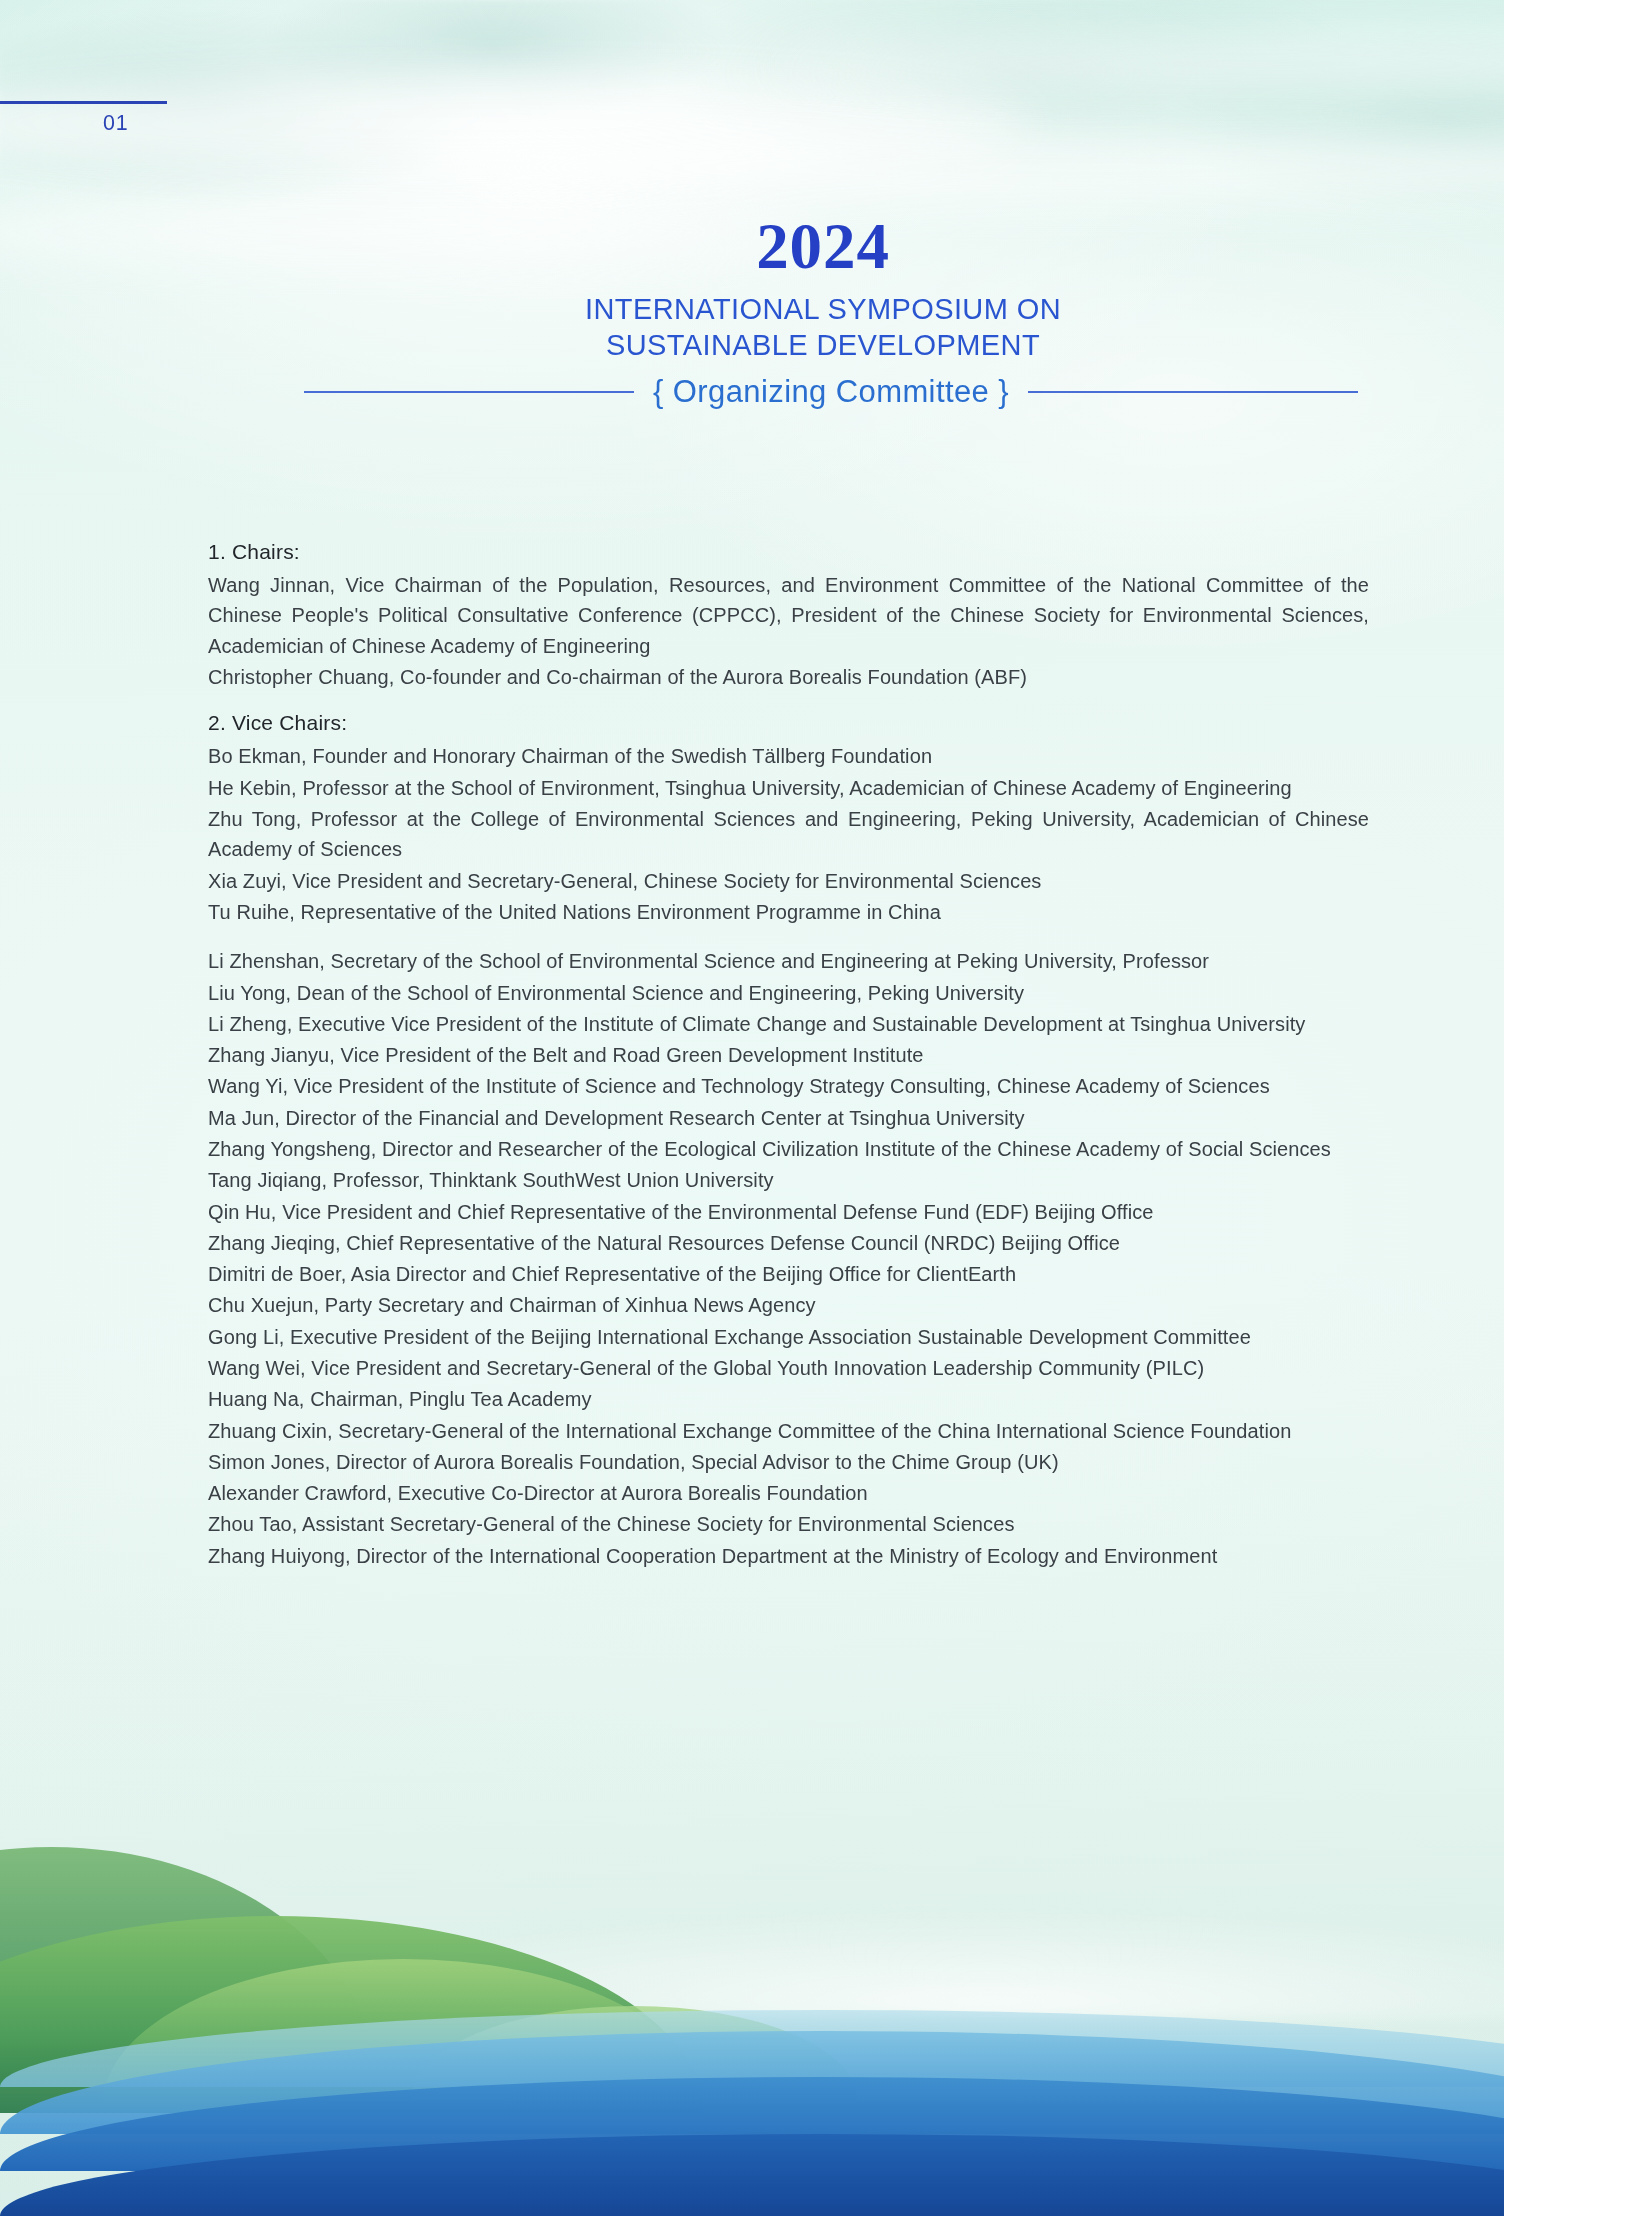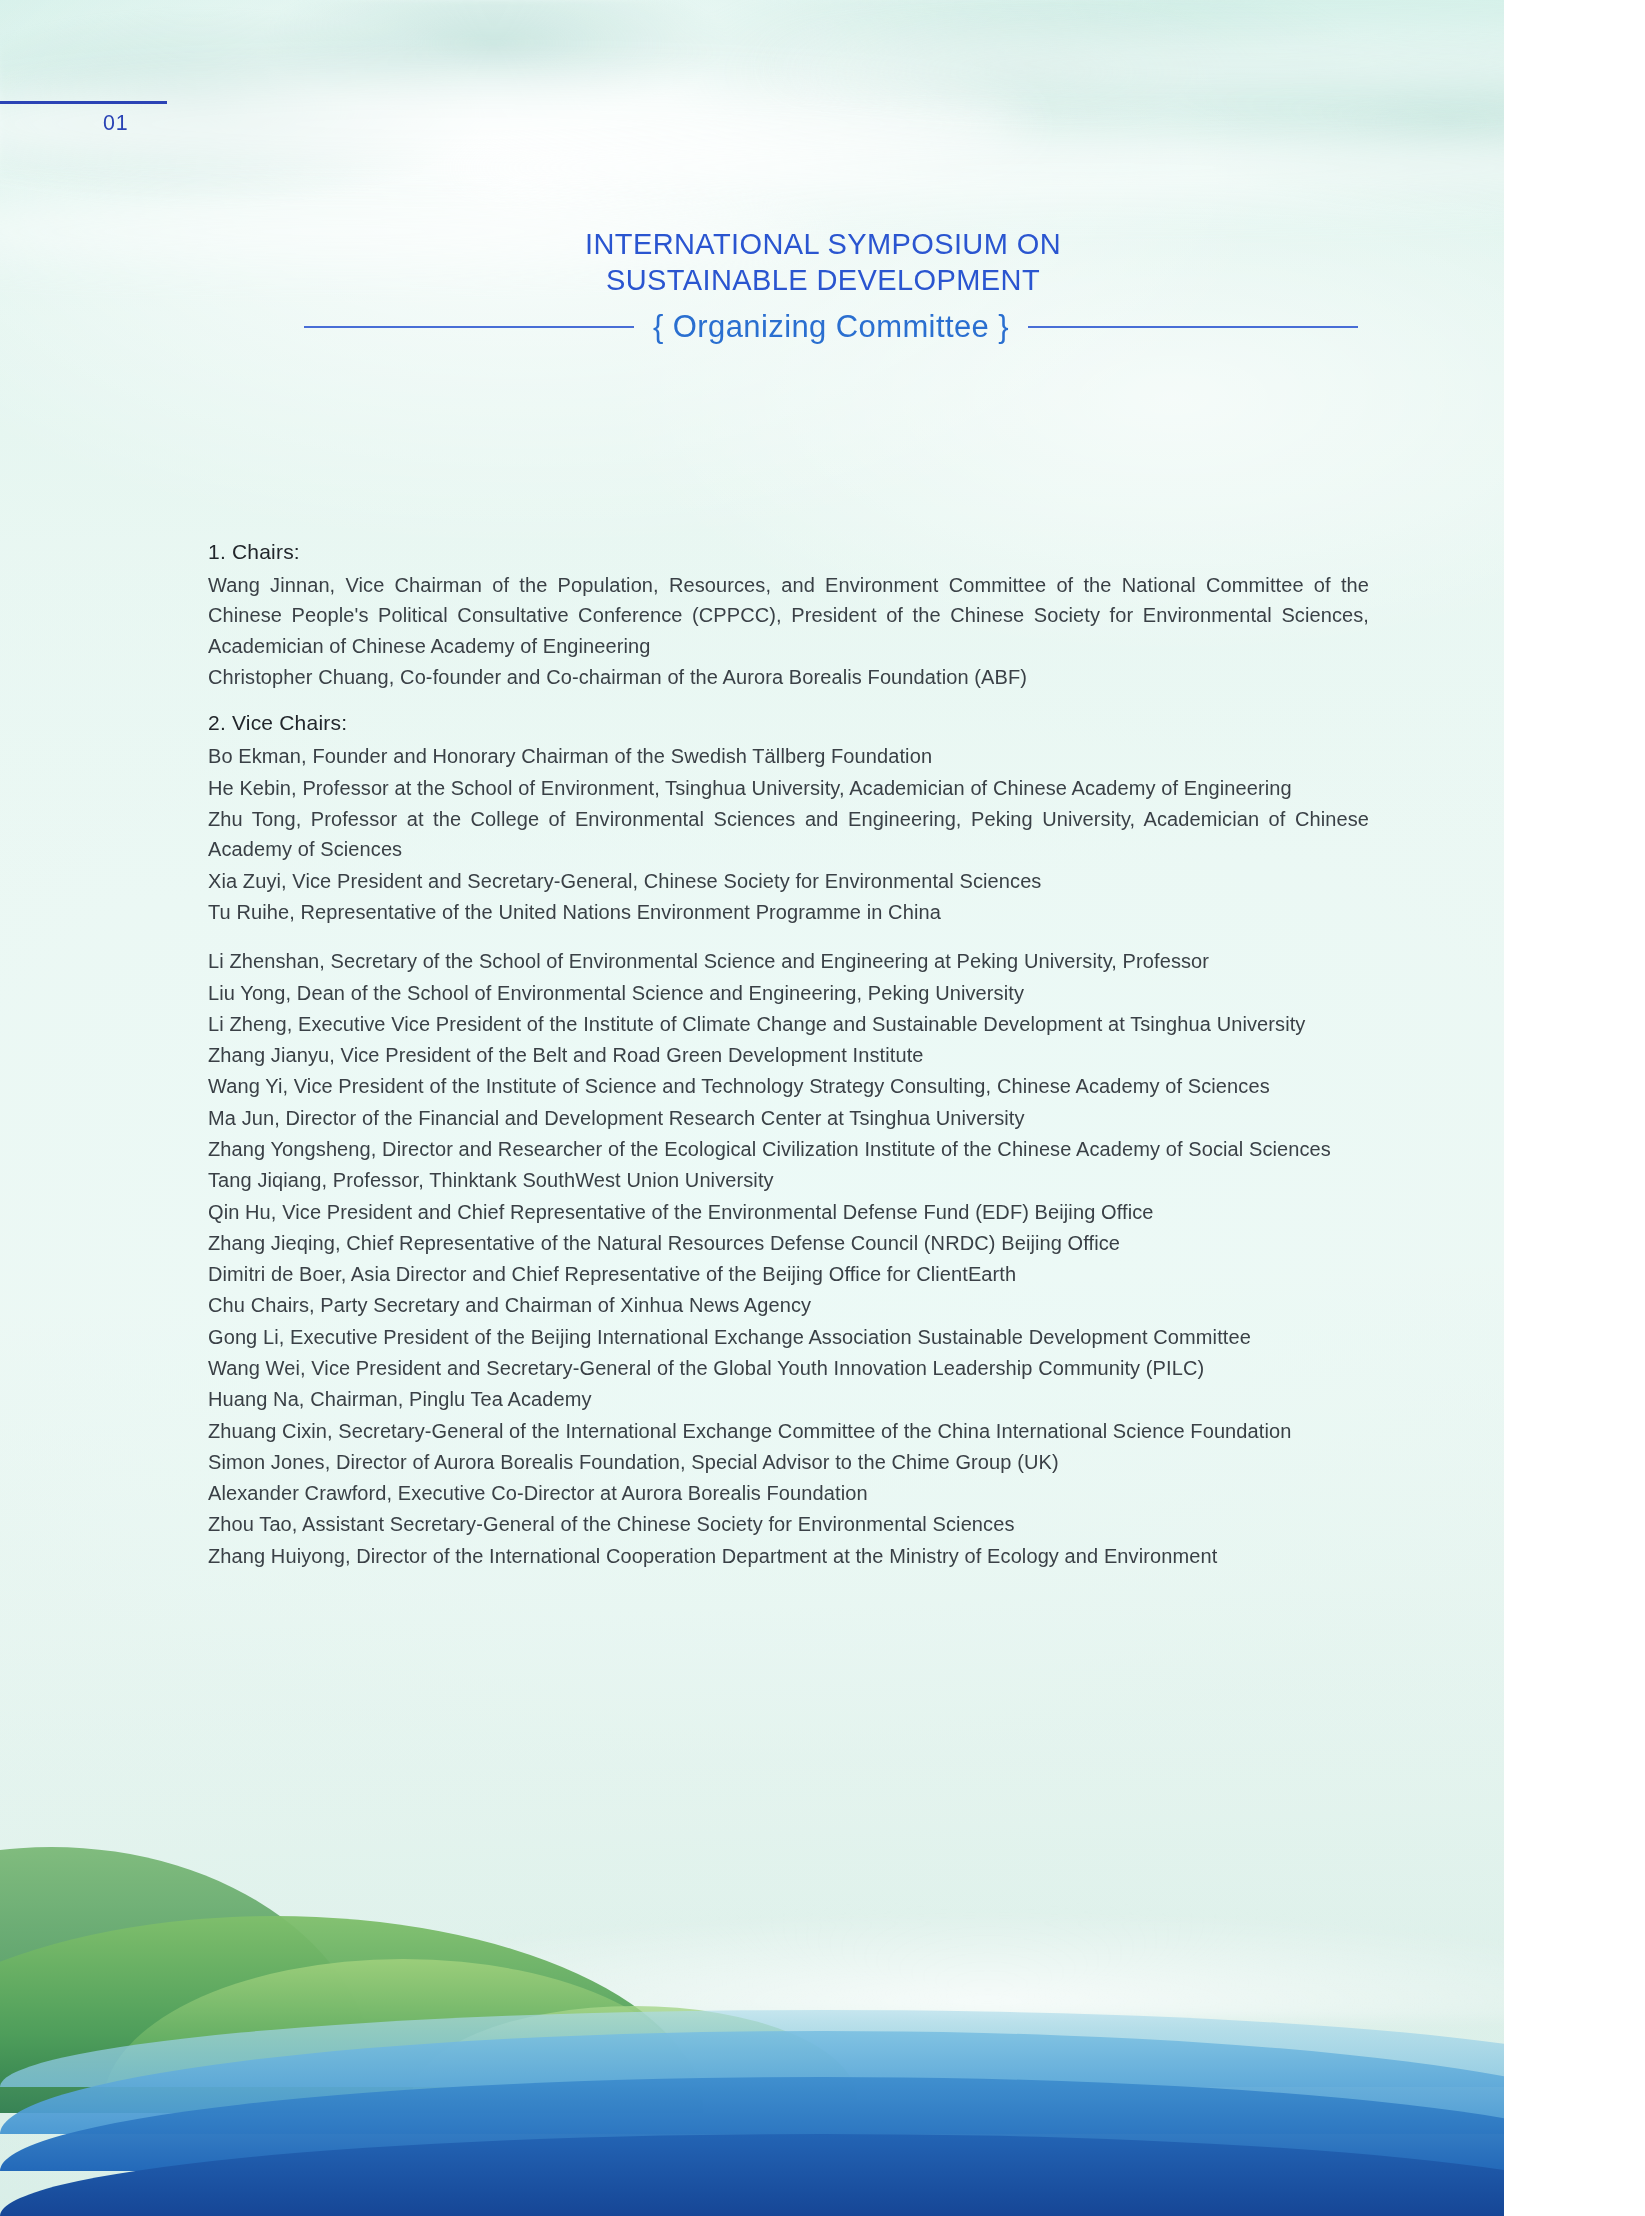--- a/index.html
+++ b/index.html
@@ -214,20 +214,21 @@
   <div class="mist mist-top"></div>
   <div class="cloud-band cb1"></div>
   <div class="cloud-band cb2"></div>
   <div class="cloud-band cb3"></div>
   <div class="cloud-band cb4"></div>
 
   <div class="page-marker"></div>
   <div class="page-number">01</div>
 
   <div class="header">
+    <div class="year">2024</div>
     <div class="symposium">
       <div>INTERNATIONAL SYMPOSIUM ON</div>
       <div>SUSTAINABLE DEVELOPMENT</div>
     </div>
     <div class="committee-row">
       <div class="rule rule-left"></div>
       <div class="committee-title">{ Organizing Committee }</div>
       <div class="rule rule-right"></div>
     </div>
   </div>
@@ -254,21 +255,21 @@
       <p class="entry">Liu Yong, Dean of the School of Environmental Science and Engineering, Peking University</p>
       <p class="entry">Li Zheng, Executive Vice President of the Institute of Climate Change and Sustainable Development at Tsinghua University</p>
       <p class="entry">Zhang Jianyu, Vice President of the Belt and Road Green Development Institute</p>
       <p class="entry">Wang Yi, Vice President of the Institute of Science and Technology Strategy Consulting, Chinese Academy of Sciences</p>
       <p class="entry">Ma Jun, Director of the Financial and Development Research Center at Tsinghua University</p>
       <p class="entry">Zhang Yongsheng, Director and Researcher of the Ecological Civilization Institute of the Chinese Academy of Social Sciences</p>
       <p class="entry">Tang Jiqiang, Professor, Thinktank SouthWest Union University</p>
       <p class="entry">Qin Hu, Vice President and Chief Representative of the Environmental Defense Fund (EDF) Beijing Office</p>
       <p class="entry">Zhang Jieqing, Chief Representative of the Natural Resources Defense Council (NRDC) Beijing Office</p>
       <p class="entry">Dimitri de Boer, Asia Director and Chief Representative of the Beijing Office for ClientEarth</p>
-      <p class="entry">Chu Chairs, Party Secretary and Chairman of Xinhua News Agency</p>
+      <p class="entry">Chu Xuejun, Party Secretary and Chairman of Xinhua News Agency</p>
       <p class="entry">Gong Li, Executive President of the Beijing International Exchange Association Sustainable Development Committee</p>
       <p class="entry">Wang Wei, Vice President and Secretary-General of the Global Youth Innovation Leadership Community (PILC)</p>
       <p class="entry">Huang Na, Chairman, Pinglu Tea Academy</p>
       <p class="entry">Zhuang Cixin, Secretary-General of the International Exchange Committee of the China International Science Foundation</p>
       <p class="entry">Simon Jones, Director of Aurora Borealis Foundation, Special Advisor to the Chime Group (UK)</p>
       <p class="entry">Alexander Crawford, Executive Co-Director at Aurora Borealis Foundation</p>
       <p class="entry">Zhou Tao, Assistant Secretary-General of the Chinese Society for Environmental Sciences</p>
       <p class="entry">Zhang Huiyong, Director of the International Cooperation Department at the Ministry of Ecology and Environment</p>
     </div>
 

